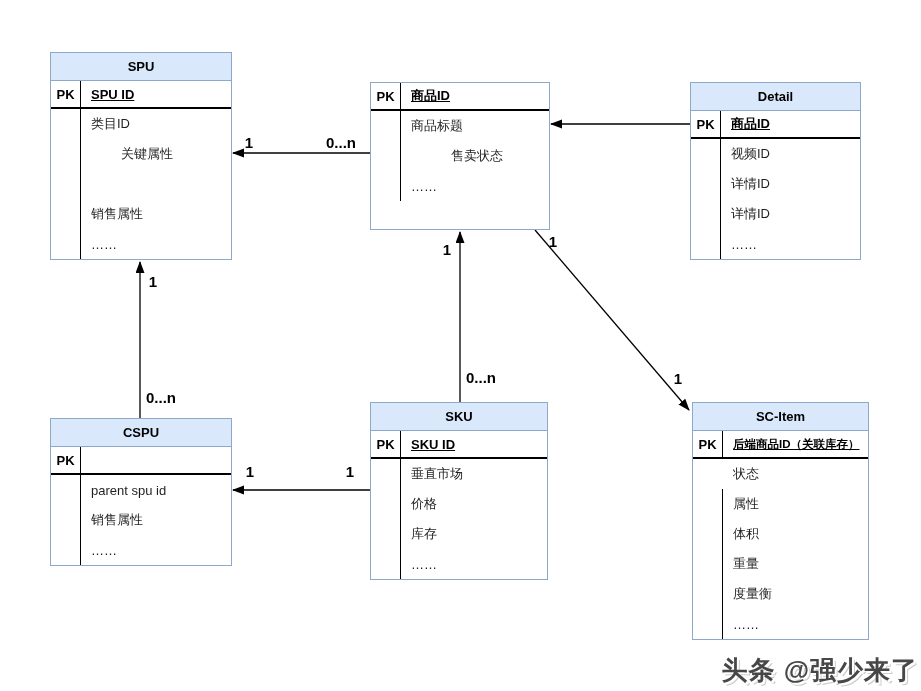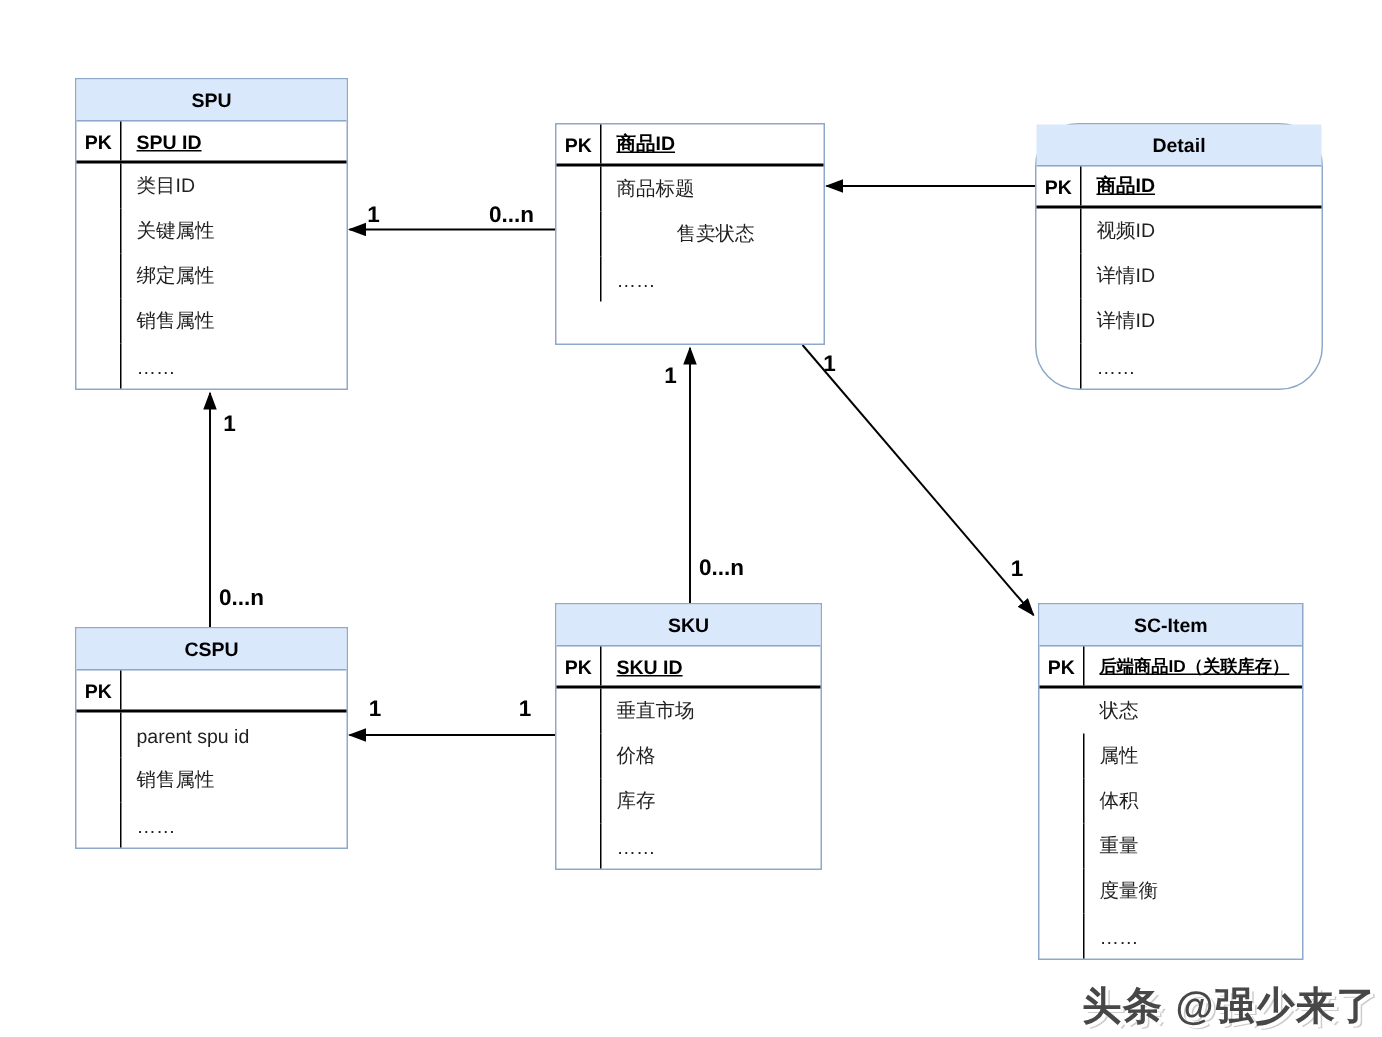--- a/index.html
+++ b/index.html
@@ -75,27 +75,26 @@
       <div class="entity" id="entity-spu" style="left: 50px; top: 52px; width: 182px; height: 208px;">
         <div class="entity-header" style="height: 27px;">SPU</div>
         <div class="row pk-row" style="height: 28px;">
           <span class="pk-cell">PK</span>
           <span class="field-cell">SPU ID</span>
         </div>
         <div class="row" style="height: 30px;">
           <span class="pk-cell"></span>
           <span class="field-cell">类目ID</span>
         </div>
-        <div class="row" style="height: 30px;">
+        <div class="row" style="height: 30px; gap: 30px;">
           <span class="pk-cell"></span>
           <span class="field-cell">关键属性</span>
         </div>
         <div class="row" style="height: 30px;">
           <span class="pk-cell"></span>
-          <span class="field-cell">绑定属性</span>
         </div>
         <div class="row" style="height: 30px;">
           <span class="pk-cell"></span>
           <span class="field-cell">销售属性</span>
         </div>
         <div class="row" style="height: 30px;">
           <span class="pk-cell"></span>
           <span class="field-cell">……</span>
         </div>
       </div>
@@ -110,21 +109,21 @@
         </div>
         <div class="row" style="height: 30px; gap: 40px;">
           <span class="pk-cell"></span>
           <span class="field-cell">售卖状态</span>
         </div>
         <div class="row" style="height: 30px;">
           <span class="pk-cell"></span>
           <span class="field-cell">……</span>
         </div>
       </div>
-      <div class="entity" id="entity-detail" style="left: 690px; top: 82px; width: 192px; height: 178px; border-radius: 29px;">
+      <div class="entity" id="entity-detail" style="left: 690px; top: 82px; width: 171px; height: 178px;">
         <div class="entity-header" style="height: 27px;">Detail</div>
         <div class="row pk-row" style="height: 28px;">
           <span class="pk-cell">PK</span>
           <span class="field-cell">商品ID</span>
         </div>
         <div class="row" style="height: 30px;">
           <span class="pk-cell"></span>
           <span class="field-cell">视频ID</span>
         </div>
         <div class="row" style="height: 30px;">

